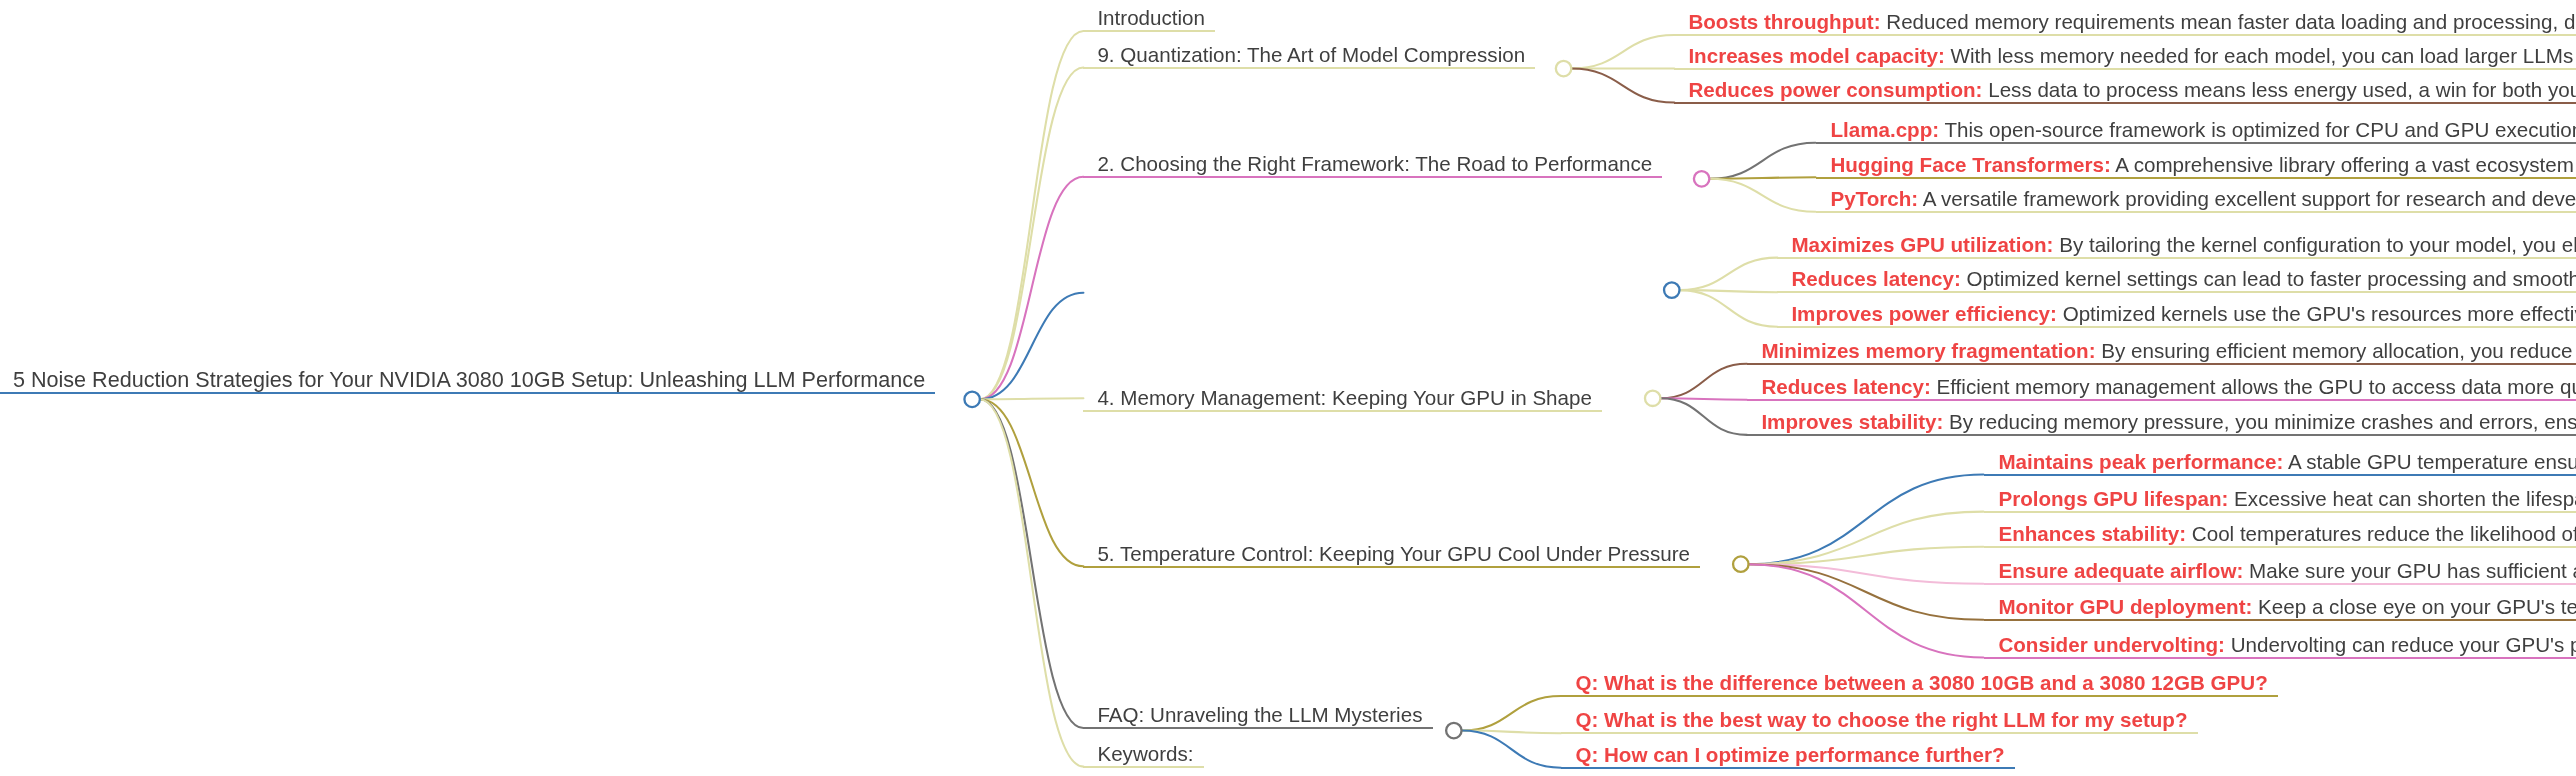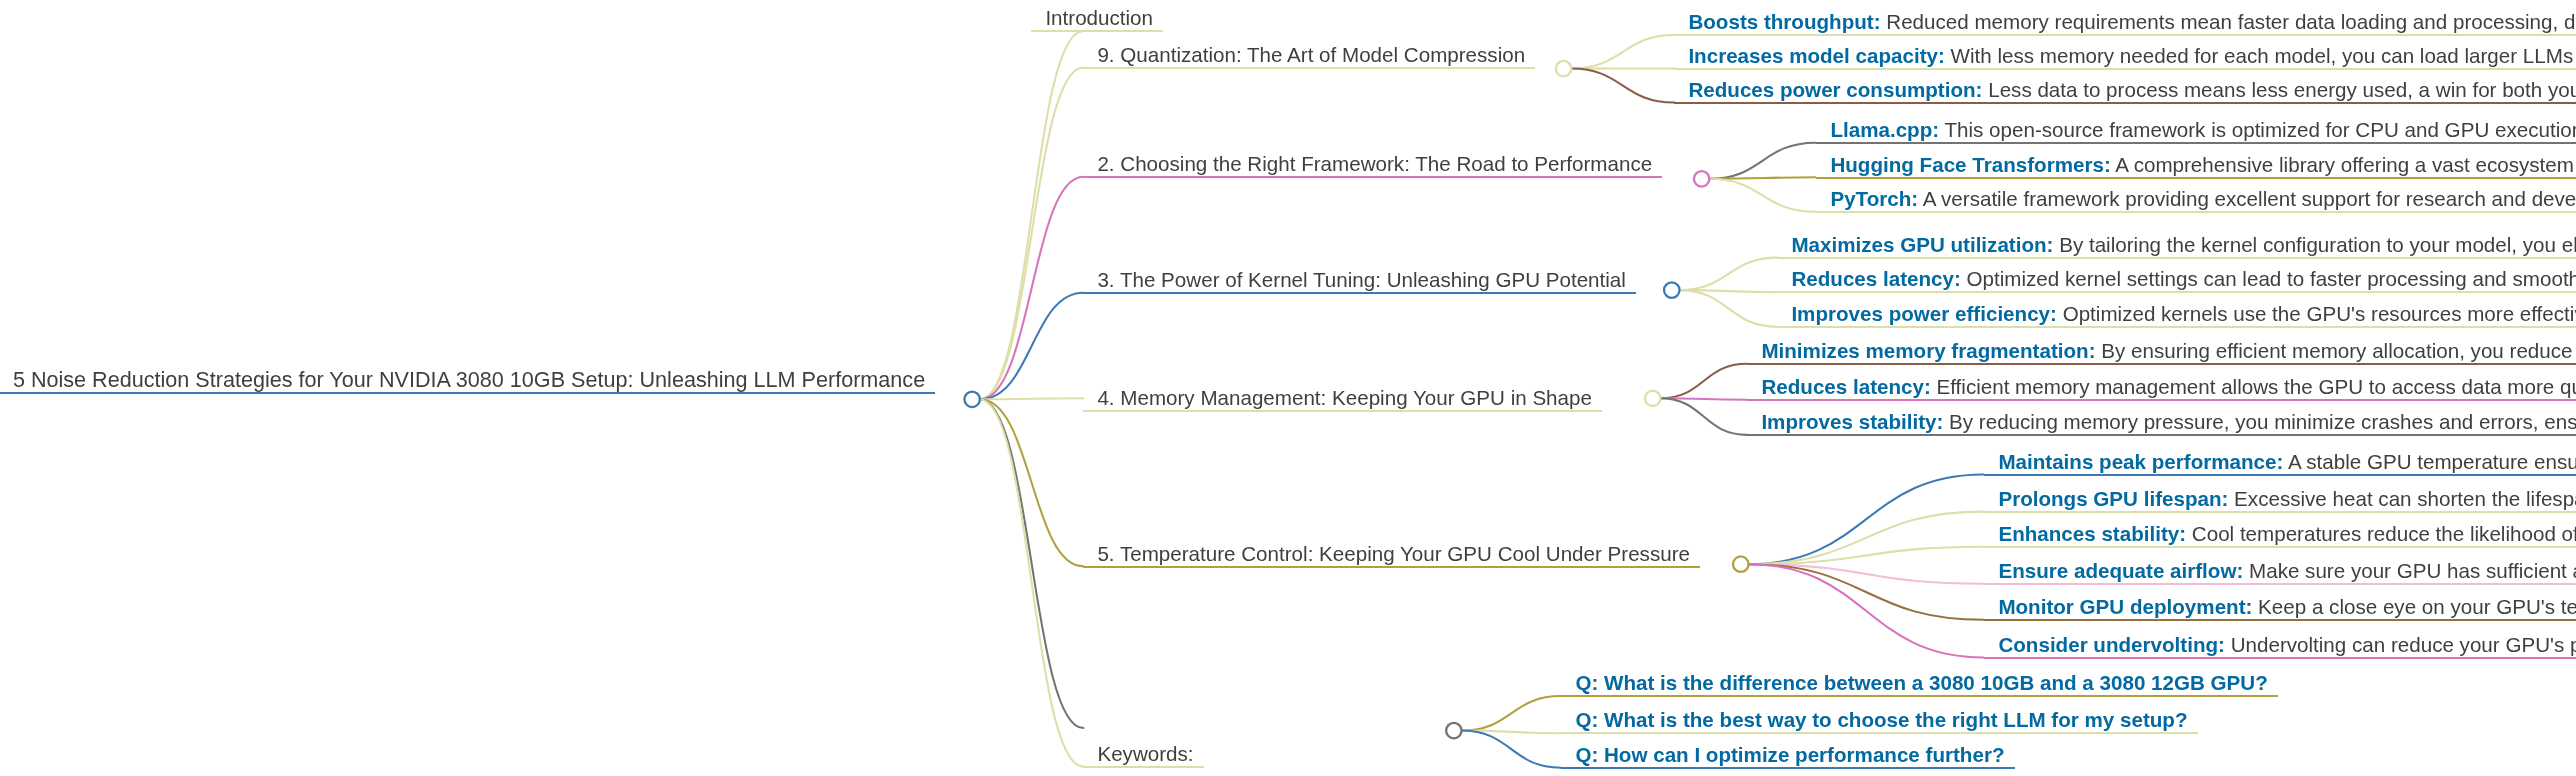--- a/index.html
+++ b/index.html
@@ -14,21 +14,21 @@
     position:absolute;
     white-space:nowrap;
     font-size:20.6px;
     line-height:20.6px;
     color:#3f3f3f;
     padding:0 10.3px 1px 14.4px;
     border-bottom:2.6px solid transparent;
     z-index:2;
   }
   .node.root{font-size:21.6px;line-height:21.6px;}
-  .node .bold{font-weight:700;color:#0369a1;}
+  .node .bold{font-weight:700;color:#ef4444;}
 </style>
 </head>
 <body>
 
 <div id="mindmap">
   <svg id="edge-layer" xmlns="http://www.w3.org/2000/svg" width="3784" height="777" viewBox="0 0 7345 1508">
       <path d="M1902,775 C2002.5,775 2002.5,60 2103,60" fill="none" stroke="#dedea8" stroke-width="4" stroke-linecap="round"></path>
       <path d="M1902,775 C2002.5,775 2002.5,131 2103,131" fill="none" stroke="#dedea8" stroke-width="4" stroke-linecap="round"></path>
       <path d="M3050,133 C3150,133 3150,68 3250,68" fill="none" stroke="#dedea8" stroke-width="4" stroke-linecap="round"></path>
       <path d="M3050,133 C3150,133 3150,133 3250,133" fill="none" stroke="#dedea8" stroke-width="4" stroke-linecap="round"></path>
@@ -59,42 +59,42 @@
       <path d="M1902,775 C2002.5,775 2002.5,1488 2103,1488" fill="none" stroke="#dedea8" stroke-width="4" stroke-linecap="round"></path>
       <circle cx="1887" cy="775" r="15" fill="#ffffff" stroke="#3d7ab5" stroke-width="4.5"></circle>
       <circle cx="3035" cy="133" r="15" fill="#ffffff" stroke="#dedea8" stroke-width="4.5"></circle>
       <circle cx="3303" cy="347" r="15" fill="#ffffff" stroke="#d873be" stroke-width="4.5"></circle>
       <circle cx="3245" cy="563" r="15" fill="#ffffff" stroke="#3d7ab5" stroke-width="4.5"></circle>
       <circle cx="3208" cy="773" r="15" fill="#ffffff" stroke="#dedea8" stroke-width="4.5"></circle>
       <circle cx="3379" cy="1095" r="15" fill="#ffffff" stroke="#b0a03e" stroke-width="4.5"></circle>
       <circle cx="2822" cy="1418" r="15" fill="#ffffff" stroke="#737373" stroke-width="4.5"></circle>
     </svg>
 <div class="node root" style="left: -1.5px; top: 369px; border-bottom-color: rgb(61, 122, 181);">5 Noise Reduction Strategies for Your NVIDIA 3080 10GB Setup: Unleashing LLM Performance</div>
-    <div class="node" style="left: 1031px; top: 8.2px; border-bottom-color: rgb(222, 222, 168);">Introduction</div>
+    <div class="node" style="left: 1083px; top: 8.2px; border-bottom-color: rgb(222, 222, 168);">Introduction</div>
     <div class="node" style="left: 1083px; top: 45px; border-bottom-color: rgb(222, 222, 168);">9. Quantization: The Art of Model Compression</div>
     <div class="node" style="left: 1674px; top: 12.4px; border-bottom-color: rgb(222, 222, 168);"><span class="bold">Boosts throughput:</span><span> Reduced memory requirements mean faster data loading and processing, directly impacting your LLM's speed.</span></div>
     <div class="node" style="left: 1674px; top: 46px; border-bottom-color: rgb(222, 222, 168);"><span class="bold">Increases model capacity:</span><span> With less memory needed for each model, you can load larger LLMs on your GPU, opening up a whole new world of possibilities.</span></div>
     <div class="node" style="left: 1674px; top: 80px; border-bottom-color: rgb(138, 93, 73);"><span class="bold">Reduces power consumption:</span><span> Less data to process means less energy used, a win for both your wallet and the environment.</span></div>
     <div class="node" style="left: 1083px; top: 154px; border-bottom-color: rgb(216, 115, 190);">2. Choosing the Right Framework: The Road to Performance</div>
     <div class="node" style="left: 1816px; top: 120px; border-bottom-color: rgb(115, 115, 115);"><span class="bold">Llama.cpp:</span><span> This open-source framework is optimized for CPU and GPU execution, making it a popular choice for experimenting with LLMs locally.</span></div>
     <div class="node" style="left: 1816px; top: 155px; border-bottom-color: rgb(176, 160, 62);"><span class="bold">Hugging Face Transformers:</span><span> A comprehensive library offering a vast ecosystem of models and components for natural language processing.</span></div>
     <div class="node" style="left: 1816px; top: 189px; border-bottom-color: rgb(222, 222, 168);"><span class="bold">PyTorch:</span><span> A versatile framework providing excellent support for research and development, as well as diverse deployment options.</span></div>
-    <div class="node" style="left: 1083px; top: 270px; border-bottom-color: rgb(61, 122, 181);">3. The Power of Kernel Tuning: Unleashing GPU Potential</div>
     <div class="node" style="left: 1777px; top: 235px; border-bottom-color: rgb(222, 222, 168);"><span class="bold">Maximizes GPU utilization:</span><span> By tailoring the kernel configuration to your model, you eliminate bottlenecks and ensure the GPU is working at its full potential.</span></div>
     <div class="node" style="left: 1777px; top: 269px; border-bottom-color: rgb(222, 222, 168);"><span class="bold">Reduces latency:</span><span> Optimized kernel settings can lead to faster processing and smoother model inference, resulting in a more responsive and enjoyable LLM experience.</span></div>
     <div class="node" style="left: 1777px; top: 304px; border-bottom-color: rgb(222, 222, 168);"><span class="bold">Improves power efficiency:</span><span> Optimized kernels use the GPU's resources more effectively, reducing unnecessary energy consumption.</span></div>
     <div class="node" style="left: 1083px; top: 376px; border-bottom-color: rgb(222, 222, 168); margin-top: 12px;">4. Memory Management: Keeping Your GPU in Shape</div>
     <div class="node" style="left: 1747px; top: 341px; border-bottom-color: rgb(138, 93, 73);"><span class="bold">Minimizes memory fragmentation:</span><span> By ensuring efficient memory allocation, you reduce fragmentation, which is like having gaps in your suitcase that waste space.</span></div>
     <div class="node" style="left: 1747px; top: 377px; border-bottom-color: rgb(216, 115, 190);"><span class="bold">Reduces latency:</span><span> Efficient memory management allows the GPU to access data more quickly, leading to faster processing and smoother inference.</span></div>
     <div class="node" style="left: 1747px; top: 412px; border-bottom-color: rgb(115, 115, 115);"><span class="bold">Improves stability:</span><span> By reducing memory pressure, you minimize crashes and errors, ensuring your LLM runs smoothly.</span></div>
     <div class="node" style="left: 1083px; top: 544px; border-bottom-color: rgb(176, 160, 62);">5. Temperature Control: Keeping Your GPU Cool Under Pressure</div>
     <div class="node" style="left: 1984px; top: 452px; border-bottom-color: rgb(61, 122, 181);"><span class="bold">Maintains peak performance:</span><span> A stable GPU temperature ensures consistent performance, preventing thermal throttling that can drastically reduce your LLM's speed.</span></div>
     <div class="node" style="left: 1984px; top: 489px; border-bottom-color: rgb(222, 222, 168);"><span class="bold">Prolongs GPU lifespan:</span><span> Excessive heat can shorten the lifespan of your GPU, increasing the risk of premature failure.</span></div>
     <div class="node" style="left: 1984px; top: 524px; border-bottom-color: rgb(222, 222, 168);"><span class="bold">Enhances stability:</span><span> Cool temperatures reduce the likelihood of crashes and errors caused by overheating.</span></div>
     <div class="node" style="left: 1984px; top: 561px; border-bottom-color: rgb(243, 188, 217);"><span class="bold">Ensure adequate airflow:</span><span> Make sure your GPU has sufficient airflow to dissipate heat effectively. Consider installing additional fans or using a cooling pad.</span></div>
     <div class="node" style="left: 1984px; top: 597px; border-bottom-color: rgb(150, 113, 61);"><span class="bold">Monitor GPU deployment:</span><span> Keep a close eye on your GPU's temperature using monitoring tools. If it's exceeding recommended limits, take appropriate measures to cool it down.</span></div>
     <div class="node" style="left: 1984px; top: 635px; border-bottom-color: rgb(216, 115, 190);"><span class="bold">Consider undervolting:</span><span> Undervolting can reduce your GPU's power consumption, potentially leading to lower temperatures and increased stability.</span></div>
+    <div class="node" style="left: 1083px; top: 705px; border-bottom-color: rgb(115, 115, 115);">FAQ: Unraveling the LLM Mysteries</div>
     <div class="node" style="left: 1561px; top: 673px; border-bottom-color: rgb(176, 160, 62);"><span class="bold">Q: What is the difference between a 3080 10GB and a 3080 12GB GPU?</span></div>
     <div class="node" style="left: 1561px; top: 745px; border-bottom-color: rgb(61, 122, 181);"><span class="bold">Q: How can I optimize performance further?</span></div>
     <div class="node" style="left: 1561px; top: 710px; border-bottom-color: rgb(222, 222, 168);"><span class="bold">Q: What is the best way to choose the right LLM for my setup?</span></div>
     <div class="node" style="left: 1083px; top: 744px; border-bottom-color: rgb(222, 222, 168);">Keywords:</div>
   </div>
 
 
 </body></html>

